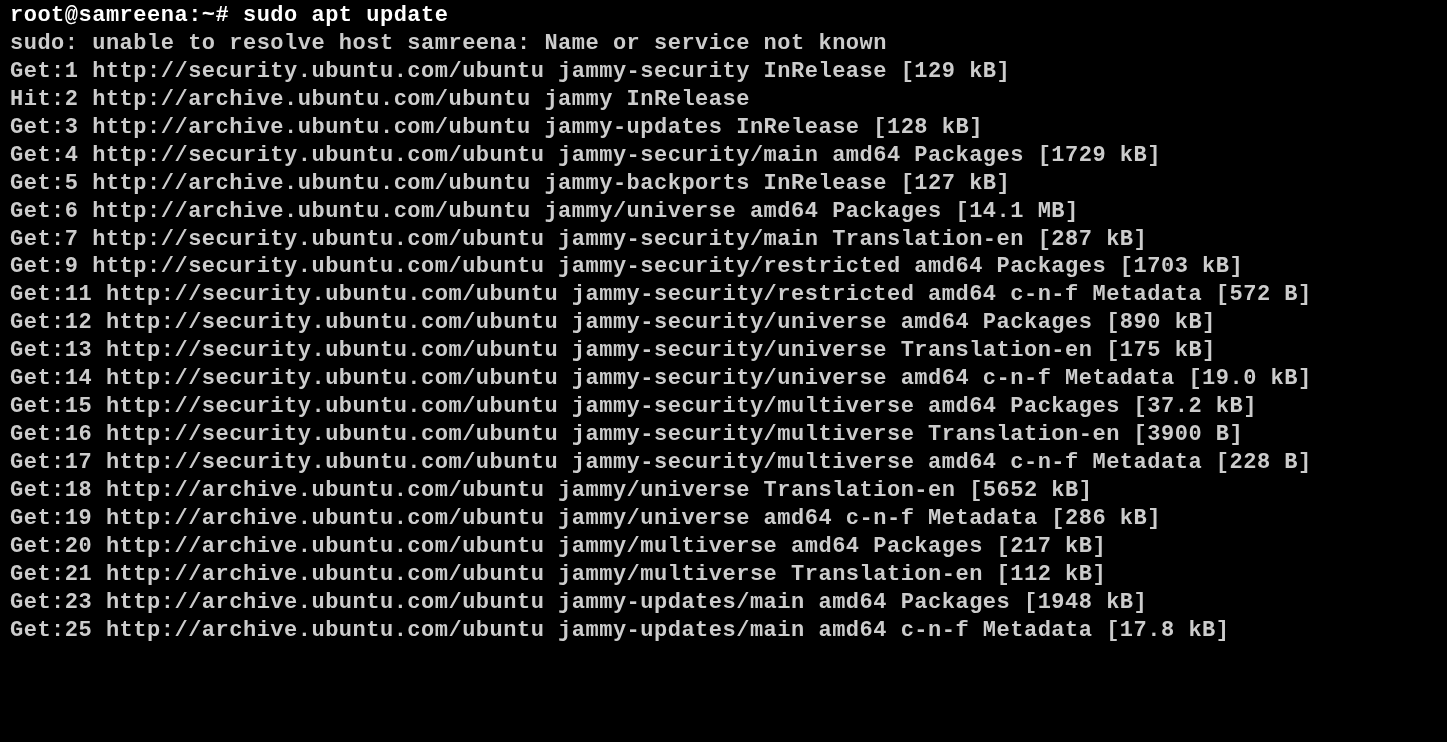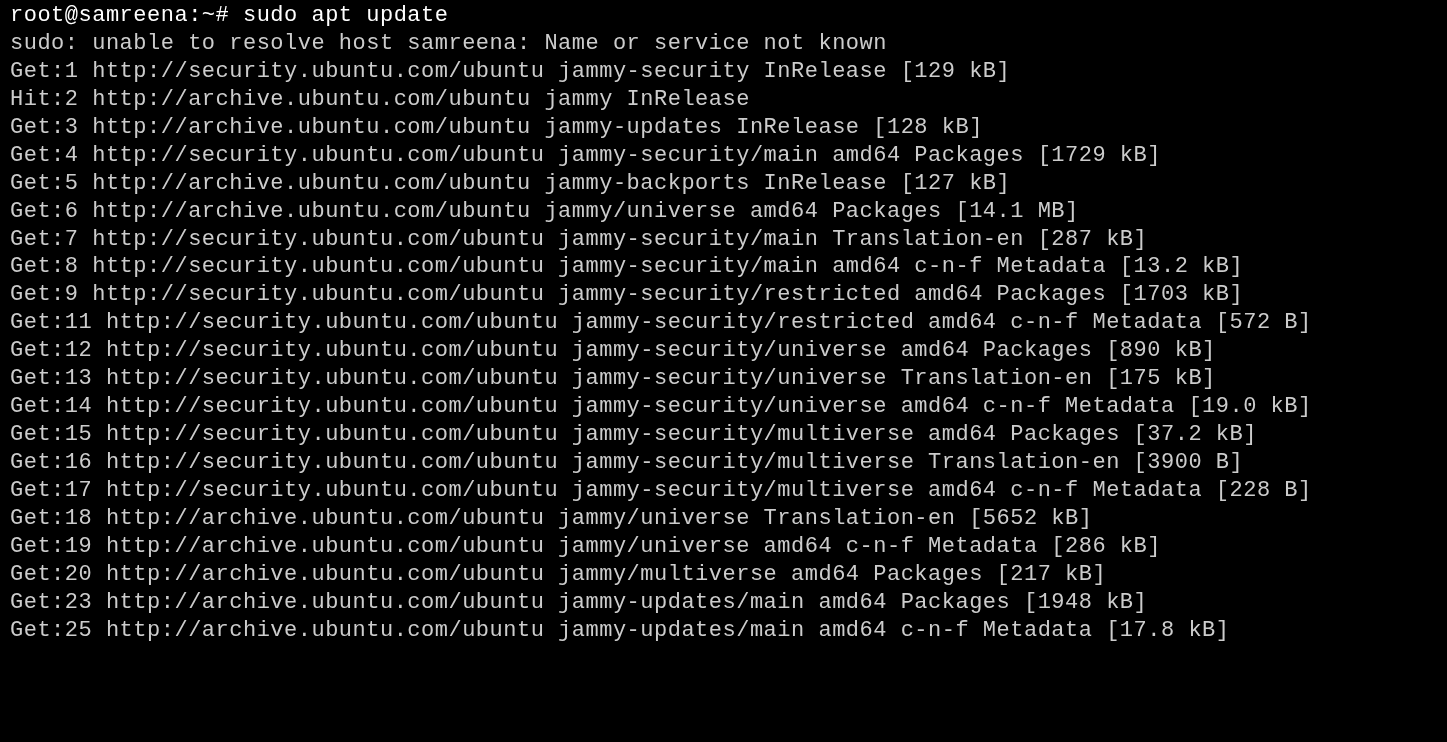--- a/index.html
+++ b/index.html
@@ -16,20 +16,21 @@
       padding: 2px 10px;
       width: 1447px;
       height: 742px;
       overflow: hidden;
       font-weight: 500;
       letter-spacing: 0.5px;
     }
     .terminal-line {
       white-space: pre;
       color: #cccccc;
+      font-weight: bold;
     }
     .prompt {
       color: #ffffff;
     }
     .command {
       color: #ffffff;
     }
     .output {
       color: #cccccc;
     }
@@ -40,27 +41,27 @@
 <div>
   <div class="terminal-line"><span class="prompt">root@samreena:~# </span><span class="command">sudo apt update</span></div>
   <div class="terminal-line output">sudo: unable to resolve host samreena: Name or service not known</div>
   <div class="terminal-line output">Get:1 http://security.ubuntu.com/ubuntu jammy-security InRelease [129 kB]</div>
   <div class="terminal-line output">Hit:2 http://archive.ubuntu.com/ubuntu jammy InRelease</div>
   <div class="terminal-line output">Get:3 http://archive.ubuntu.com/ubuntu jammy-updates InRelease [128 kB]</div>
   <div class="terminal-line output">Get:4 http://security.ubuntu.com/ubuntu jammy-security/main amd64 Packages [1729 kB]</div>
   <div class="terminal-line output">Get:5 http://archive.ubuntu.com/ubuntu jammy-backports InRelease [127 kB]</div>
   <div class="terminal-line output">Get:6 http://archive.ubuntu.com/ubuntu jammy/universe amd64 Packages [14.1 MB]</div>
   <div class="terminal-line output">Get:7 http://security.ubuntu.com/ubuntu jammy-security/main Translation-en [287 kB]</div>
-  <div class="terminal-line output">Get:8 http://security.ubuntu.com/ubuntu jammy-security/main amd64 c-n-f Metadata [13.2 kB]</div>
   <div class="terminal-line output">Get:9 http://security.ubuntu.com/ubuntu jammy-security/restricted amd64 Packages [1703 kB]</div>
   <div class="terminal-line output">Get:11 http://security.ubuntu.com/ubuntu jammy-security/restricted amd64 c-n-f Metadata [572 B]</div>
   <div class="terminal-line output">Get:12 http://security.ubuntu.com/ubuntu jammy-security/universe amd64 Packages [890 kB]</div>
   <div class="terminal-line output">Get:13 http://security.ubuntu.com/ubuntu jammy-security/universe Translation-en [175 kB]</div>
   <div class="terminal-line output">Get:14 http://security.ubuntu.com/ubuntu jammy-security/universe amd64 c-n-f Metadata [19.0 kB]</div>
   <div class="terminal-line output">Get:15 http://security.ubuntu.com/ubuntu jammy-security/multiverse amd64 Packages [37.2 kB]</div>
   <div class="terminal-line output">Get:16 http://security.ubuntu.com/ubuntu jammy-security/multiverse Translation-en [3900 B]</div>
   <div class="terminal-line output">Get:17 http://security.ubuntu.com/ubuntu jammy-security/multiverse amd64 c-n-f Metadata [228 B]</div>
   <div class="terminal-line output">Get:18 http://archive.ubuntu.com/ubuntu jammy/universe Translation-en [5652 kB]</div>
   <div class="terminal-line output">Get:19 http://archive.ubuntu.com/ubuntu jammy/universe amd64 c-n-f Metadata [286 kB]</div>
   <div class="terminal-line output">Get:20 http://archive.ubuntu.com/ubuntu jammy/multiverse amd64 Packages [217 kB]</div>
+  <div class="terminal-line output">Get:21 http://archive.ubuntu.com/ubuntu jammy/multiverse Translation-en [112 kB]</div>
   <div class="terminal-line output">Get:23 http://archive.ubuntu.com/ubuntu jammy-updates/main amd64 Packages [1948 kB]</div>
   <div class="terminal-line output">Get:25 http://archive.ubuntu.com/ubuntu jammy-updates/main amd64 c-n-f Metadata [17.8 kB]</div>
 </div>
 
 </body></html>

